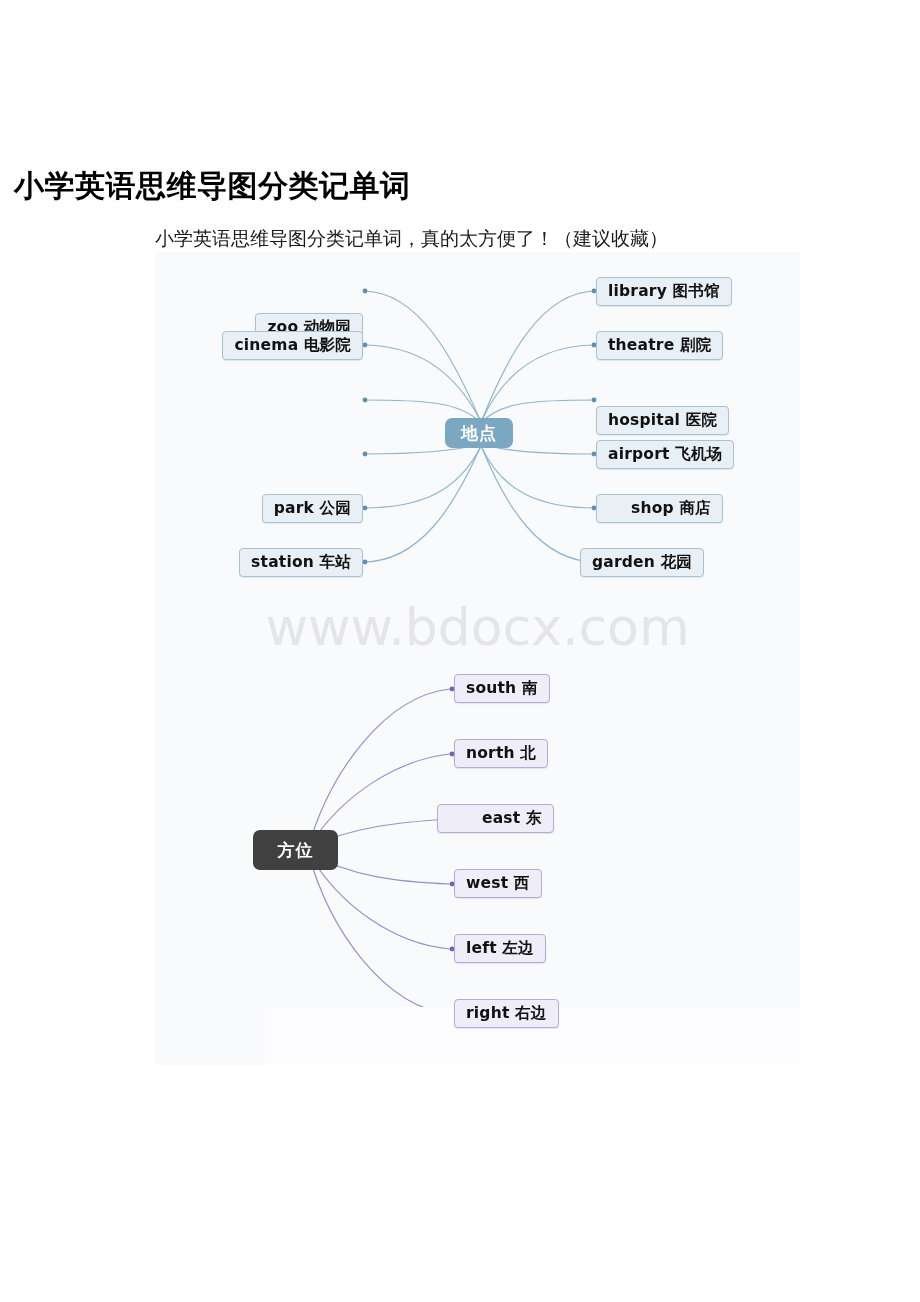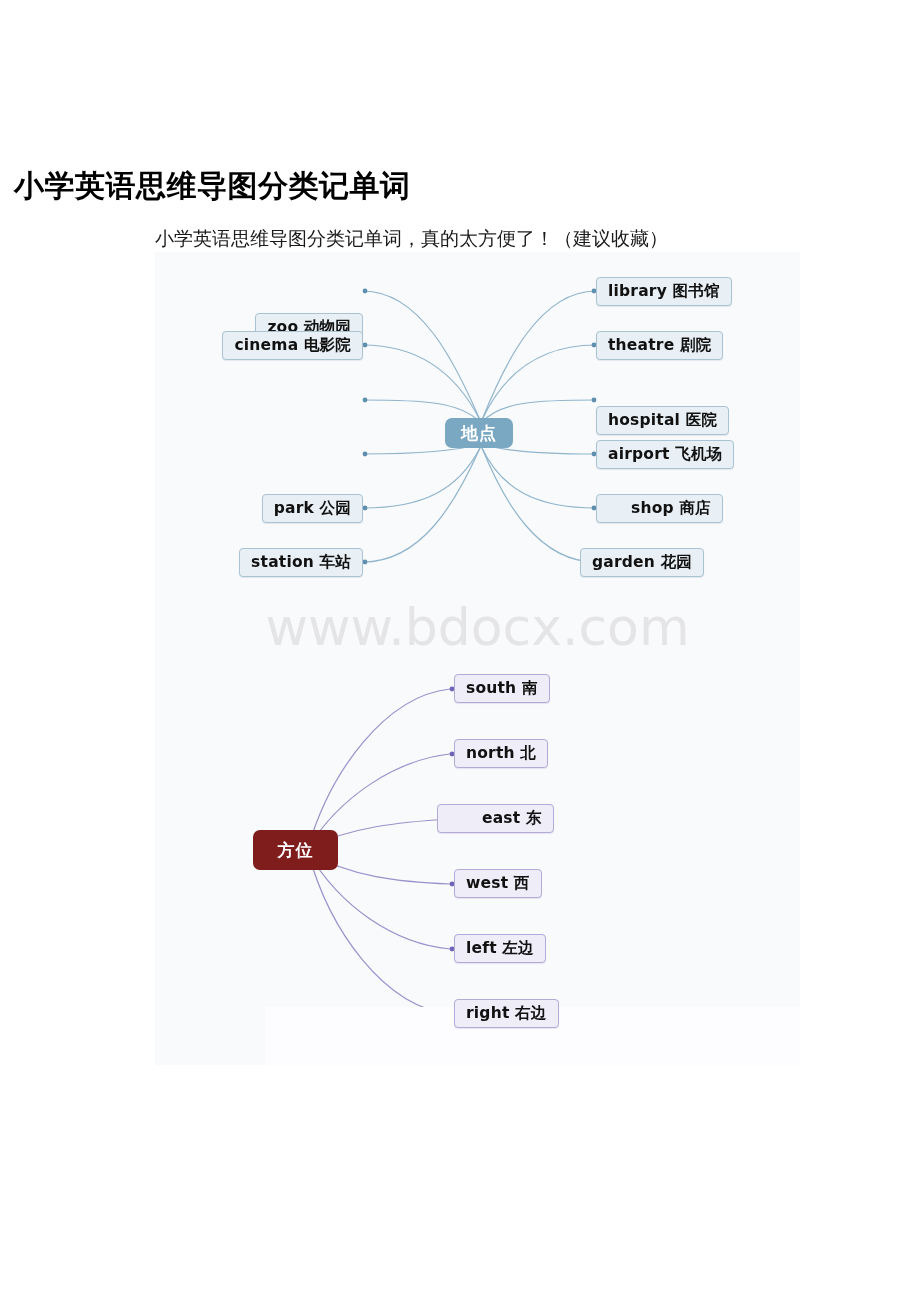--- a/index.html
+++ b/index.html
@@ -119,21 +119,21 @@
     border-radius: 7px;
     white-space: nowrap;
     letter-spacing: 1px;
   }
 
   .center-node.blue {
     background: #7aa7c2;
   }
 
   .center-node.purple {
-    background: #7f1d1d;
+    background: #404040;
   }
 
   
   .watermark {
     position: absolute;
     left: 0;
     top: 345px;
     width: 645px;
     text-align: center;
     font-family: "DejaVu Sans", "Liberation Sans", sans-serif;

